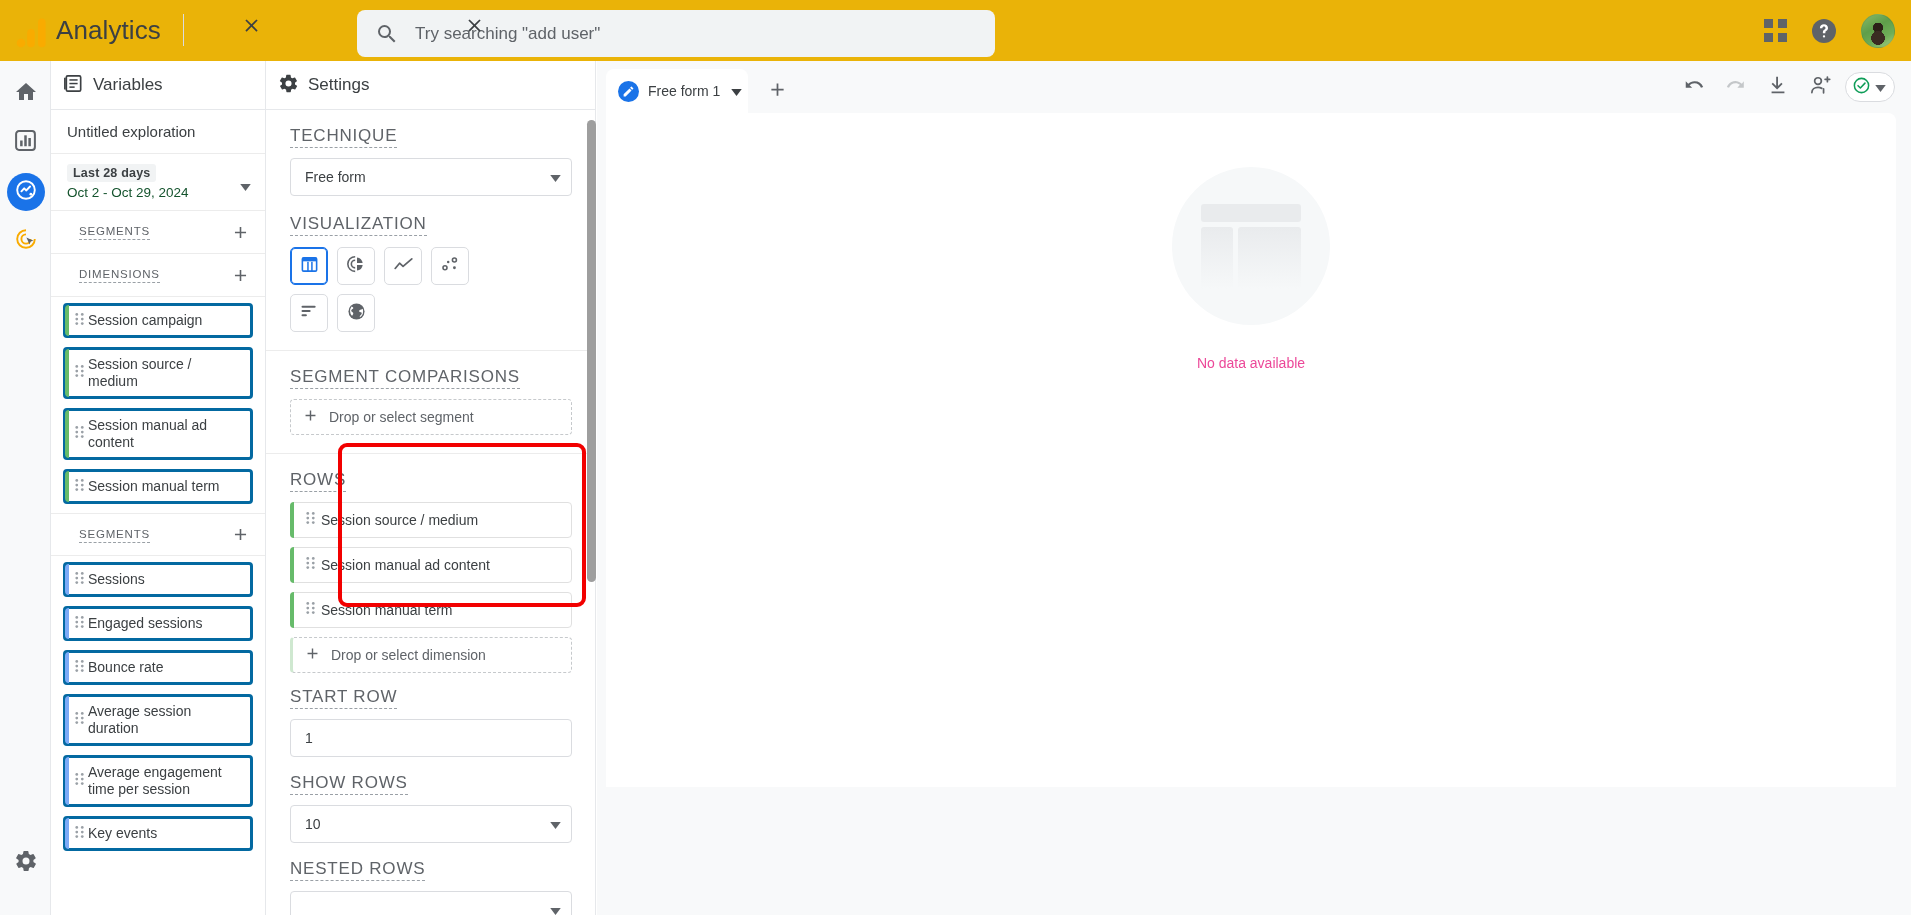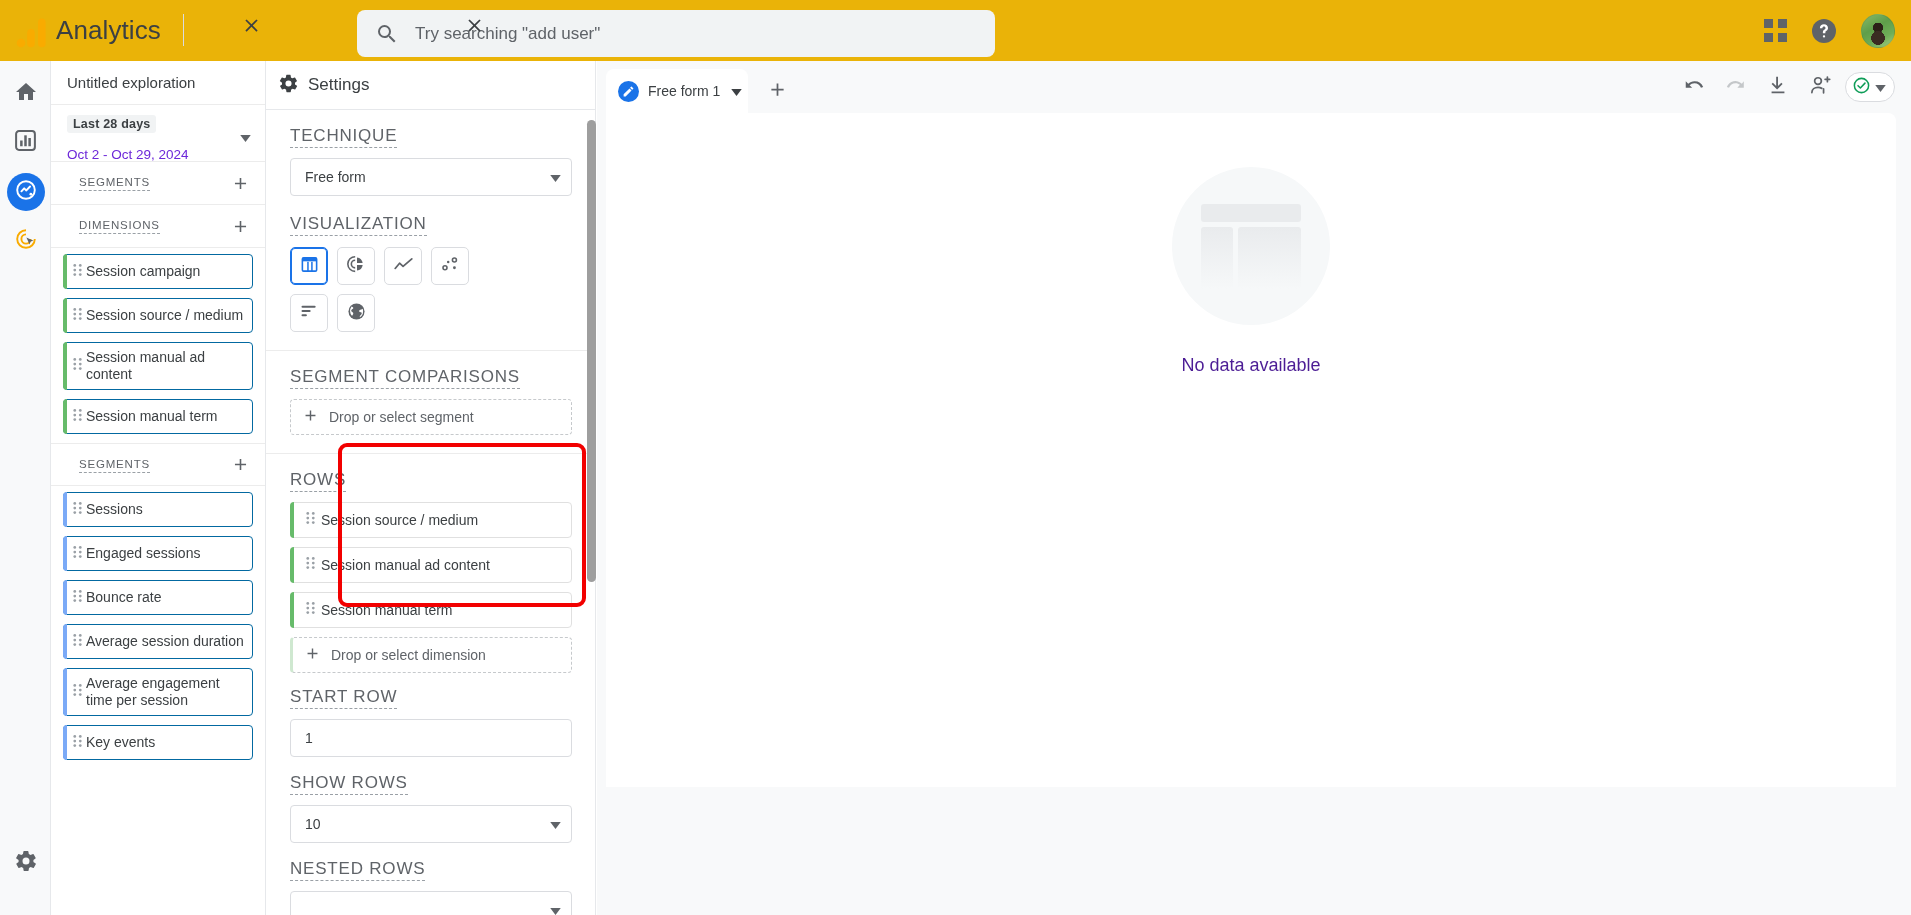--- a/index.html
+++ b/index.html
@@ -91,37 +91,37 @@
   }
   .date-row {
     height: 57px; border-bottom: 1px solid #ececec; padding: 9px 16px 4px 16px;
     position: relative; cursor: pointer;
   }
   .date-chip {
     display:inline-block; background:#f1f3f4; border-radius:3px;
     font-size: 12.5px; color:#3c4043; font-weight:700; padding: 2px 6px;
     letter-spacing:.2px;
   }
-  .date-sub { font-size: 13.5px; color:#6d28d9; margin-top:14px; }
+  .date-sub { font-size: 13.5px; color:#14532d; margin-top:3px; }
   .date-caret { position:absolute; right: 14px; top: 23px; }
 
   .sect-row {
     height: 43px; display:flex; align-items:center; justify-content:space-between;
     padding: 0 12px 0 16px; border-bottom: 1px solid #ececec;
   }
   .sect-label {
     font-size: 11.5px; letter-spacing: .8px; color:#5f6368;
     border-bottom: 1px dashed #9aa0a6; padding-bottom: 1px; line-height: 14px; margin-left: 12px;
   }
   .plus-btn { width:26px;height:26px;display:flex;align-items:center;justify-content:center;cursor:pointer; }
 
   .chip-list { padding: 6px 12px 0 12px; }
   .chip {
     position: relative; min-height: 35px; background:#fff;
-    border:1px solid #0369a1; border-radius:4px; margin-bottom:9px;
+    border:3px solid #0369a1; border-radius:4px; margin-bottom:9px;
     display:flex; align-items:center; padding: 6px 8px 6px 22px; cursor:pointer;
   }
   .chip::before {
     content:""; position:absolute; left:-1px; top:-1px; bottom:-1px; width:4px;
     border-radius:4px 0 0 4px;
   }
   .chip.dim::before { background:#67bb6a; }
   .chip.met::before { background:#7baaf7; }
   .chip-grip { position:absolute; left:8px; top:50%; transform:translateY(-50%); }
   .chip-txt { font-size:14px; color:#3c4043; line-height:17px; }
@@ -229,21 +229,21 @@
     width: 158px; height: 158px; border-radius:50%; background:#f6f8f9;
     display:flex; align-items:center; justify-content:center; overflow:hidden;
   }
   .empty-table { width: 100px; }
   .empty-table .r1 { height: 18px; background:#e9ebed; border-radius:3px; }
   .empty-table .r2 { display:flex; gap: 5px; margin-top: 5px; }
   .empty-table .r2 .c1 { width: 32px; height: 62px; border-radius:3px 3px 0 0;
     background: linear-gradient(#e9ebed, #f6f8f9); }
   .empty-table .r2 .c2 { width: 63px; height: 62px; border-radius:3px 3px 0 0;
     background: linear-gradient(#e9ebed, #f6f8f9); }
-  .empty-text { margin-top: 30px; font-size: 18px; color:#4c1d95; }
+  .empty-text { margin-top: 30px; font-size: 14px; color:#ec4899; }
 </style>
 </head>
 <body>
 
 <div class="app">
 
   <div class="header">
     <div class="ga-logo">
       <svg width="34" height="30" viewBox="0 0 34 30">
         <circle cx="6" cy="25" r="4.3" fill="#f9ab00"></circle>
@@ -323,20 +323,32 @@
         <span>
           <svg width="24" height="24" viewBox="0 0 24 24">
               <path fill="#5f6368" d="M19.4 13a7.8 7.8 0 000-2l2.1-1.6a.5.5 0 00.1-.6l-2-3.5a.5.5 0 00-.6-.2l-2.5 1a7.3 7.3 0 00-1.7-1l-.4-2.6a.5.5 0 00-.5-.4h-4a.5.5 0 00-.5.4l-.4 2.6c-.6.3-1.2.6-1.7 1l-2.5-1a.5.5 0 00-.6.2l-2 3.5a.5.5 0 00.1.6L4.6 11a7.8 7.8 0 000 2l-2.1 1.6a.5.5 0 00-.1.6l2 3.5c.1.2.4.3.6.2l2.5-1c.5.4 1.1.7 1.7 1l.4 2.6c0 .2.2.4.5.4h4c.3 0 .5-.2.5-.4l.4-2.6c.6-.3 1.2-.6 1.7-1l2.5 1c.2.1.5 0 .6-.2l2-3.5a.5.5 0 00-.1-.6zM12 15.5a3.5 3.5 0 110-7 3.5 3.5 0 010 7z"></path>
             </svg>
         </span>
       </div>
     </div>
   </div>
 
   <div class="panel-variables">
+    <div class="panel-head">
+      <span>
+        <svg width="21" height="21" viewBox="0 0 24 24">
+          <rect x="3.8" y="3.3" width="16.4" height="17.4" rx="1.6" fill="none" stroke="#3c4043" stroke-width="1.9"></rect>
+          <rect x="1.2" y="5.4" width="1.9" height="13.4" fill="#3c4043"></rect>
+          <rect x="7.3" y="7.1" width="9.4" height="1.7" fill="#3c4043"></rect>
+          <rect x="7.3" y="11.2" width="9.4" height="1.7" fill="#3c4043"></rect>
+          <rect x="7.3" y="15.3" width="6" height="1.7" fill="#3c4043"></rect>
+        </svg>
+      </span>
+      <span class="panel-head-title">Variables</span>
+    </div>
 
     <div class="vars-scroll">
       <div class="var-title-row">Untitled exploration</div>
 
       <div class="date-row">
         <span class="date-chip">Last 28 days</span>
         <div class="date-sub">Oct 2 - Oct 29, 2024</div>
         <span class="date-caret">
           <svg width="11" height="7" viewBox="0 0 12 8">
               <path fill="#5f6368" d="M0 0l6 8 6-8z"></path>

